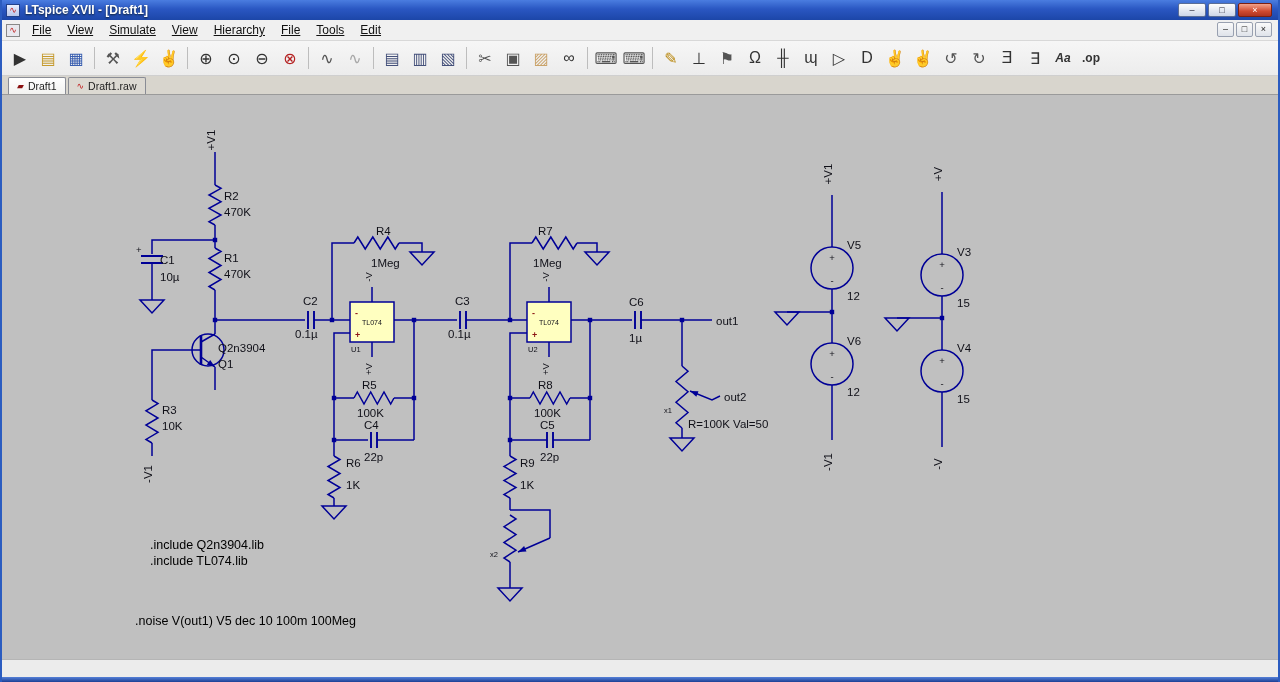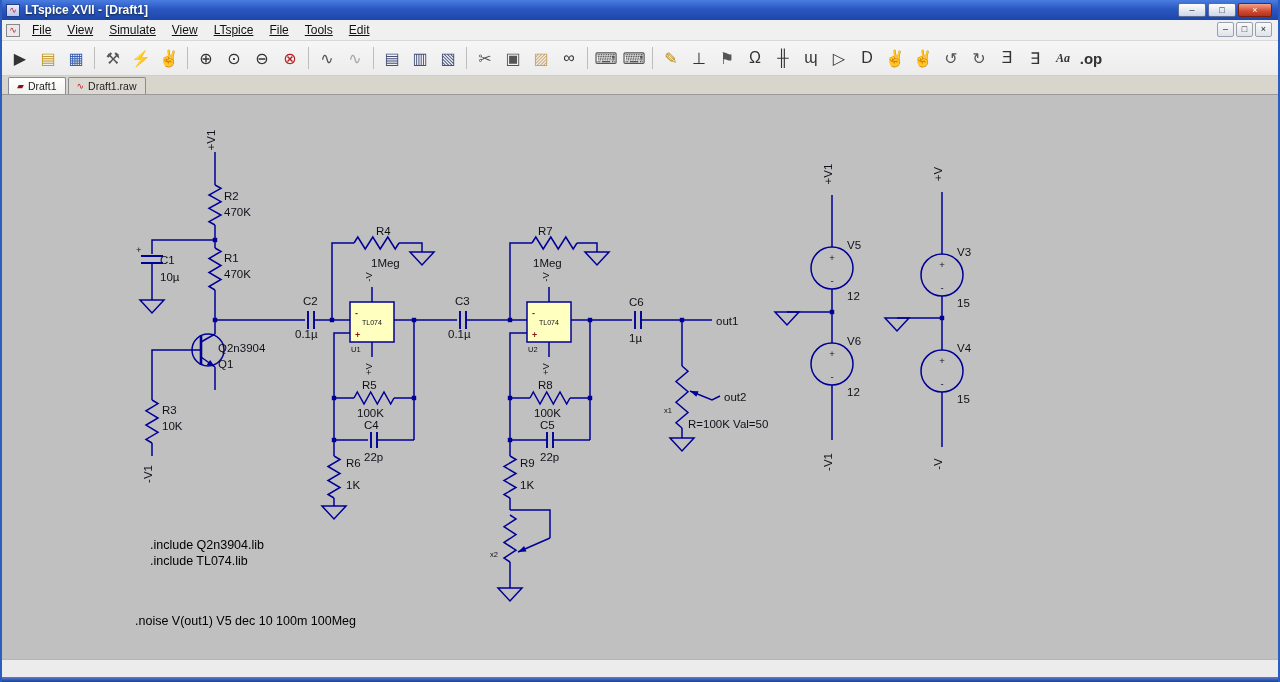--- a/index.html
+++ b/index.html
@@ -33,22 +33,22 @@
 
   
   .toolbar { height:35px; flex:0 0 35px; background:linear-gradient(#f6f6f6,#ececec);
              border-bottom:1px solid #cfcfcf; display:flex; align-items:center; padding:0 4px; }
   .tbtn { width:28px; height:26px; display:flex; align-items:center; justify-content:center;
           font-size:16px; color:#333; }
   .tsep { width:1px; height:22px; background:#bdbdbd; margin:0 4px; }
   .ic-folder{color:#c59a2e} .ic-blue{color:#3a5fb0} .ic-red{color:#b42020} .ic-tan{color:#b8864e}
   .ic-tan2{color:#caa36a} .ic-gray{color:#a8a8a8} .ic-pencil{color:#b8860b} .ic-navy{color:#44507a}
   .ic-dim{color:#555}
-  .tbtn.small{font-size:12px} .tbtn.serif{font-family:Liberation Serif, serif; font-style:italic; font-weight:bold;}
-  .tbtn.op{font-size:15px; font-weight:bold;}
+  .tbtn.small{font-size:12px} .tbtn.serif{font-family:Liberation Sans, sans-serif; font-style:italic; font-weight:bold;}
+  .tbtn.op{font-size:12px; font-weight:bold;}
 
   
   .tabbar { height:19px; flex:0 0 19px; background:#d8d5cd; border-bottom:1px solid #9a9a9a;
             display:flex; align-items:flex-end; padding-left:6px; gap:2px; }
   .tab { display:inline-flex; align-items:center; gap:4px; height:17px; padding:0 8px;
          font-size:10.5px; border:1px solid #898c95; border-bottom:none; border-radius:2px 2px 0 0;
          background:#dcd9d2; color:#222; }
   .tab.active { background:linear-gradient(#ffffff,#f2f2f0); }
   .tab-icon { font-size:9px; }
   .tab-icon.sch { color:#8a1010; }
@@ -88,21 +88,21 @@
       <span class="wbtn close">×</span>
     </div>
   </div>
 
   <div class="menubar">
     <span class="mdi-icon">∿</span>
     <span class="menu-item">File</span>
     <span class="menu-item">View</span>
     <span class="menu-item">Simulate</span>
     <span class="menu-item">View</span>
-    <span class="menu-item">LTspice</span>
+    <span class="menu-item">Hierarchy</span>
     <span class="menu-item">File</span>
     <span class="menu-item">Tools</span>
     <span class="menu-item">Edit</span>
     <div class="mdi-buttons">
       <span class="mbtn">–</span>
       <span class="mbtn">□</span>
       <span class="mbtn">×</span>
     </div>
   </div>
 

